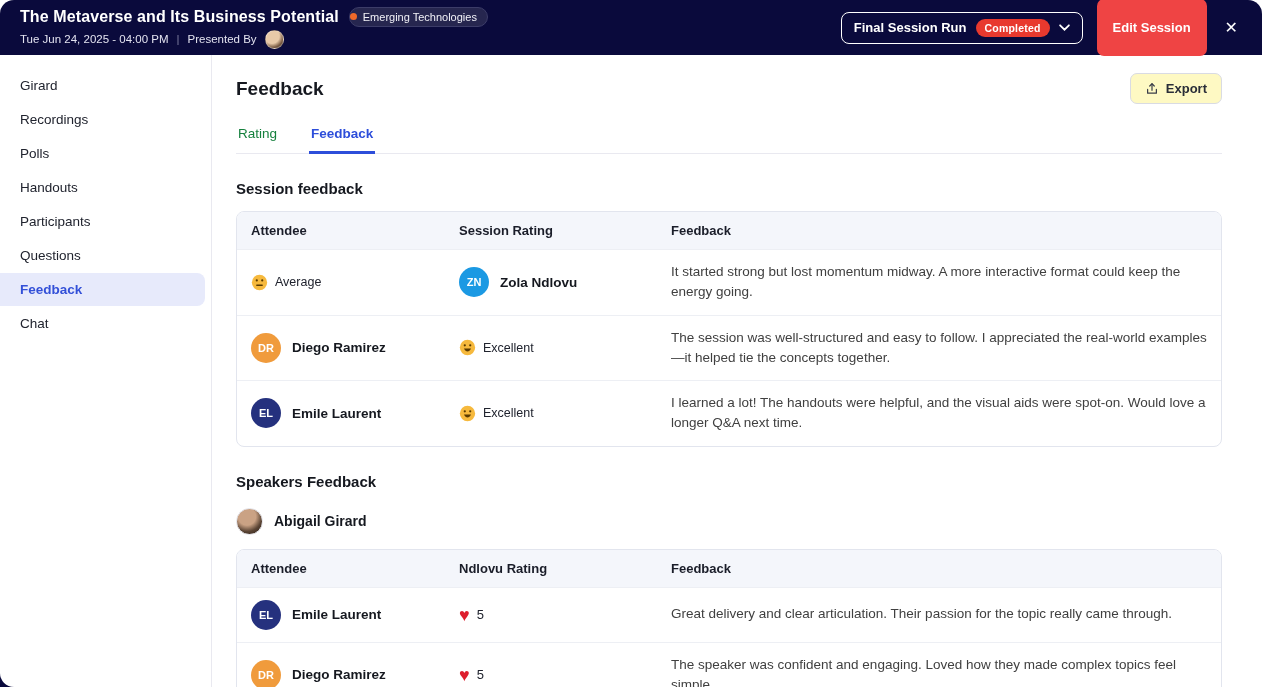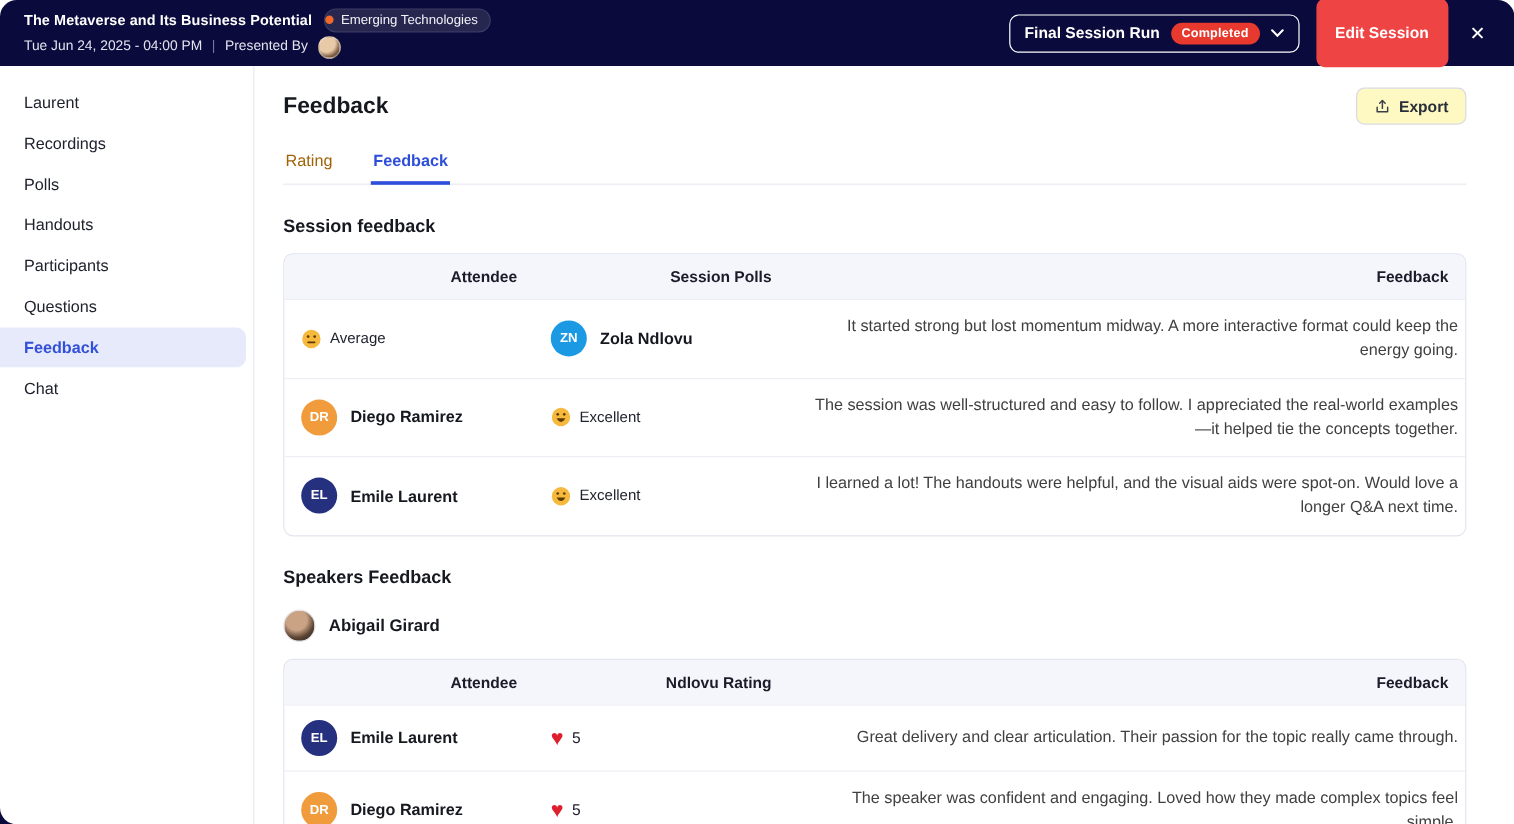--- a/index.html
+++ b/index.html
@@ -9,21 +9,21 @@
   .corner-accent { position:absolute; left:0; bottom:0; width:26px; height:26px; background:#0a0a3c; z-index:0; }
 
   .app { position:absolute; inset:0; background:#fff; border-radius:14px; overflow:hidden; z-index:1;
          display:flex; flex-direction:column; }
 
   
   header { height:55px; background:#0a0a3c; color:#fff; display:flex; align-items:center;
            justify-content:space-between; padding:0 20px 0 20px; flex:0 0 auto; }
   .hdr-left { display:flex; flex-direction:column; gap:3px; }
   .hdr-row1 { display:flex; align-items:center; gap:10px; }
-  .hdr-title { font-size:12px; font-weight:700; letter-spacing:.1px; }
+  .hdr-title { font-size:16px; font-weight:700; letter-spacing:.1px; }
   .hdr-badge { display:inline-flex; align-items:center; gap:6px; background:#26264f; border:1px solid #3c3c68;
                border-radius:12px; padding:3px 10px 3px 0; font-size:11px; color:#f1f1f7; }
   .hdr-badge .dot { width:7px; height:7px; border-radius:50%; background:#f0692a; display:inline-block; }
   .hdr-row2 { display:flex; align-items:center; gap:8px; font-size:11.5px; color:#e3e3f0; }
   .hdr-row2 .sep { color:#7a7a9e; }
   .mini-avatar { width:19px; height:19px; border-radius:50%; display:inline-block;
                  background:radial-gradient(circle at 35% 30%, #e8c9a8 0 45%, #7a5b43 70%, #3c2d22 100%);
                  border:1px solid #ffffff55; }
   .hdr-right { display:flex; align-items:center; gap:14px; }
   .session-run { display:flex; align-items:center; gap:9px; border:1.5px solid #ffffff; border-radius:8px;
@@ -42,31 +42,31 @@
   .nav-item.active { background:#e7eafb; color:#3350d8; font-weight:700; }
 
   main { flex:1; padding:18px 40px 0 24px; overflow:hidden; }
   .page-head { display:flex; align-items:center; justify-content:space-between; }
   .page-title { font-size:19px; font-weight:700; color:#15181f; }
   .export-btn { display:flex; align-items:center; gap:7px; background:#fef9c3; border:1px solid #d9dbe3;
                 border-radius:7px; padding:7px 14px; font-size:13px; font-weight:600; color:#2a2e38;
                 font-family:inherit; cursor:pointer; }
 
   .tabs { display:flex; gap:30px; margin-top:16px; border-bottom:1px solid #e9e9f0; }
-  .tab { font-size:13.5px; color:#a16207; padding:6px 2px 10px; cursor:pointer; }
+  .tab { font-size:13.5px; color:#15803d; padding:6px 2px 10px; cursor:pointer; }
   .tab.active { color:#2d4eda; font-weight:700; border-bottom:3px solid #2d4eda; margin-bottom:-1px; }
 
   .section-title { font-size:15px; font-weight:700; color:#15181f; margin-top:26px; }
 
   .fb-table { margin-top:14px; border:1px solid #e2e5ee; border-radius:8px; overflow:hidden; background:#fff; }
   .t-row { display:grid; grid-template-columns:208px 212px 1fr; align-items:center; }
   .t-head { background:#f4f6fb; }
   .t-head .cell { font-size:13px; font-weight:700; color:#1a1d29; padding:11px 14px; }
   .t-body .t-row { border-top:1px solid #edeff4; }
-  .cell { padding:12px 14px;text-align:right; }
+  .cell { padding:12px 14px; }
   .attendee { display:flex; align-items:center; gap:11px; }
   .avatar { width:30px; height:30px; border-radius:50%; color:#fff; font-size:11px; font-weight:700;
             display:flex; align-items:center; justify-content:center; flex:0 0 auto; }
   .att-name { font-size:13.5px; font-weight:700; color:#15181f; }
   .rating { display:flex; align-items:center; gap:7px; font-size:12.5px; color:#20232e; }
   .fb-text { font-size:13.5px; color:#404040; line-height:1.5; padding-right:6px; }
   .heart { color:#dd1f2e; font-size:18px; line-height:1; }
   .heart-count { font-size:13px; color:#20232e; }
 
   .speaker-line { display:flex; align-items:center; gap:11px; margin-top:18px; }
@@ -107,21 +107,21 @@
           </svg>
       </div>
       <button class="edit-btn">Edit Session</button>
       <span class="close-x">✕</span>
     </div>
   </header>
 
   <div class="body">
 
     <nav class="sidebar">
-      <div class="nav-item">Laurent</div>
+      <div class="nav-item">Girard</div>
       <div class="nav-item">Recordings</div>
       <div class="nav-item">Polls</div>
       <div class="nav-item">Handouts</div>
       <div class="nav-item">Participants</div>
       <div class="nav-item">Questions</div>
       <div class="nav-item active">Feedback</div>
       <div class="nav-item">Chat</div>
     </nav>
 
     <main>
@@ -140,21 +140,21 @@
       <div class="tabs">
         <div class="tab">Rating</div>
         <div class="tab active">Feedback</div>
       </div>
 
       <div class="section-title">Session feedback</div>
 
       <div class="fb-table">
         <div class="t-row t-head">
           <div class="cell">Attendee</div>
-          <div class="cell">Session Polls</div>
+          <div class="cell">Session Rating</div>
           <div class="cell">Feedback</div>
         </div>
         <div class="t-body">
           <div class="t-row">
             <div class="cell rating">
               <svg width="17" height="17" viewBox="0 0 20 20">
                 <circle cx="10" cy="10" r="9" fill="#f6b93d"></circle>
                   <circle cx="6.8" cy="7.6" r="1.3" fill="#5a3a00"></circle>
                   <circle cx="13.2" cy="7.6" r="1.3" fill="#5a3a00"></circle>
                   <rect x="6" y="12.4" width="8" height="1.7" rx=".85" fill="#5a3a00"></rect>

